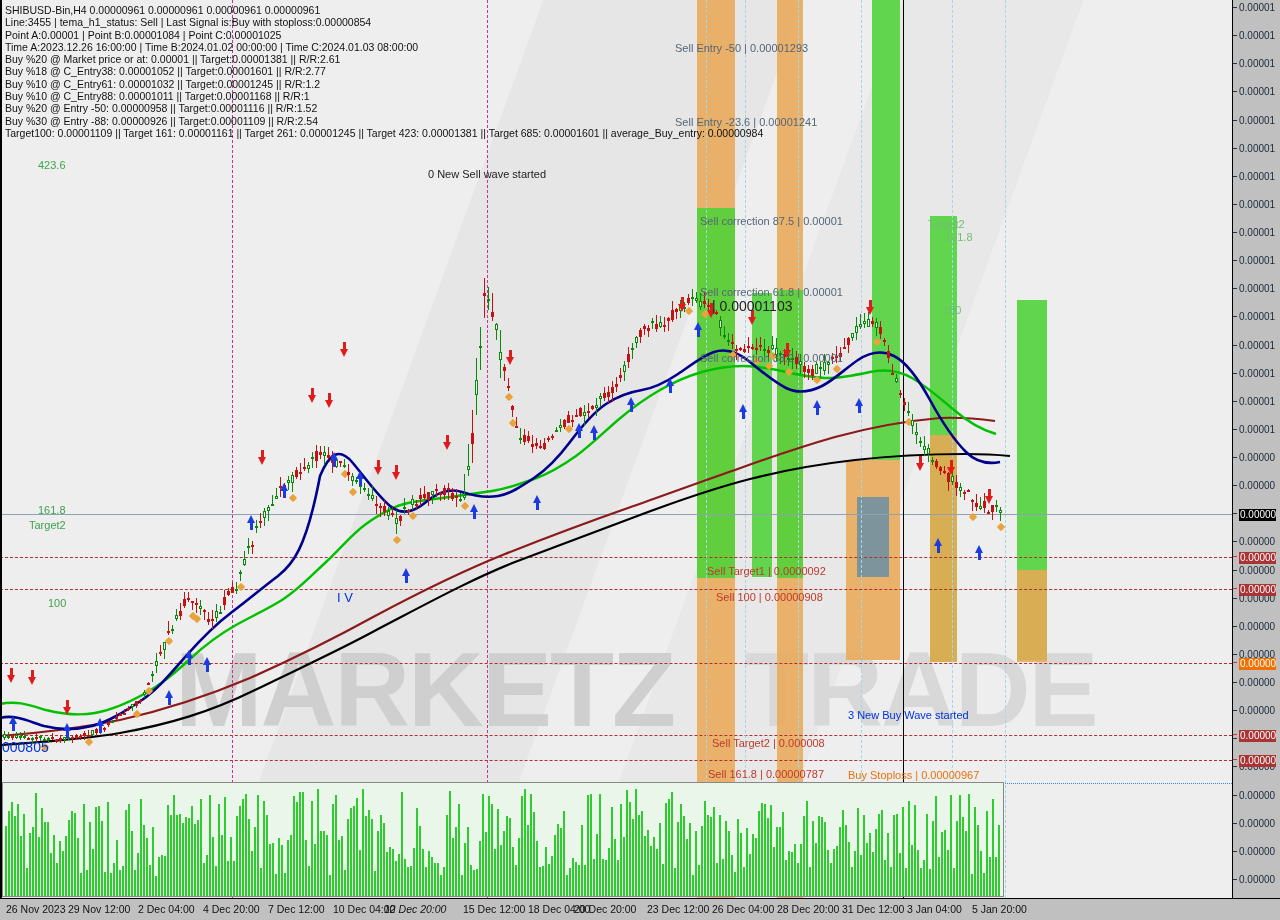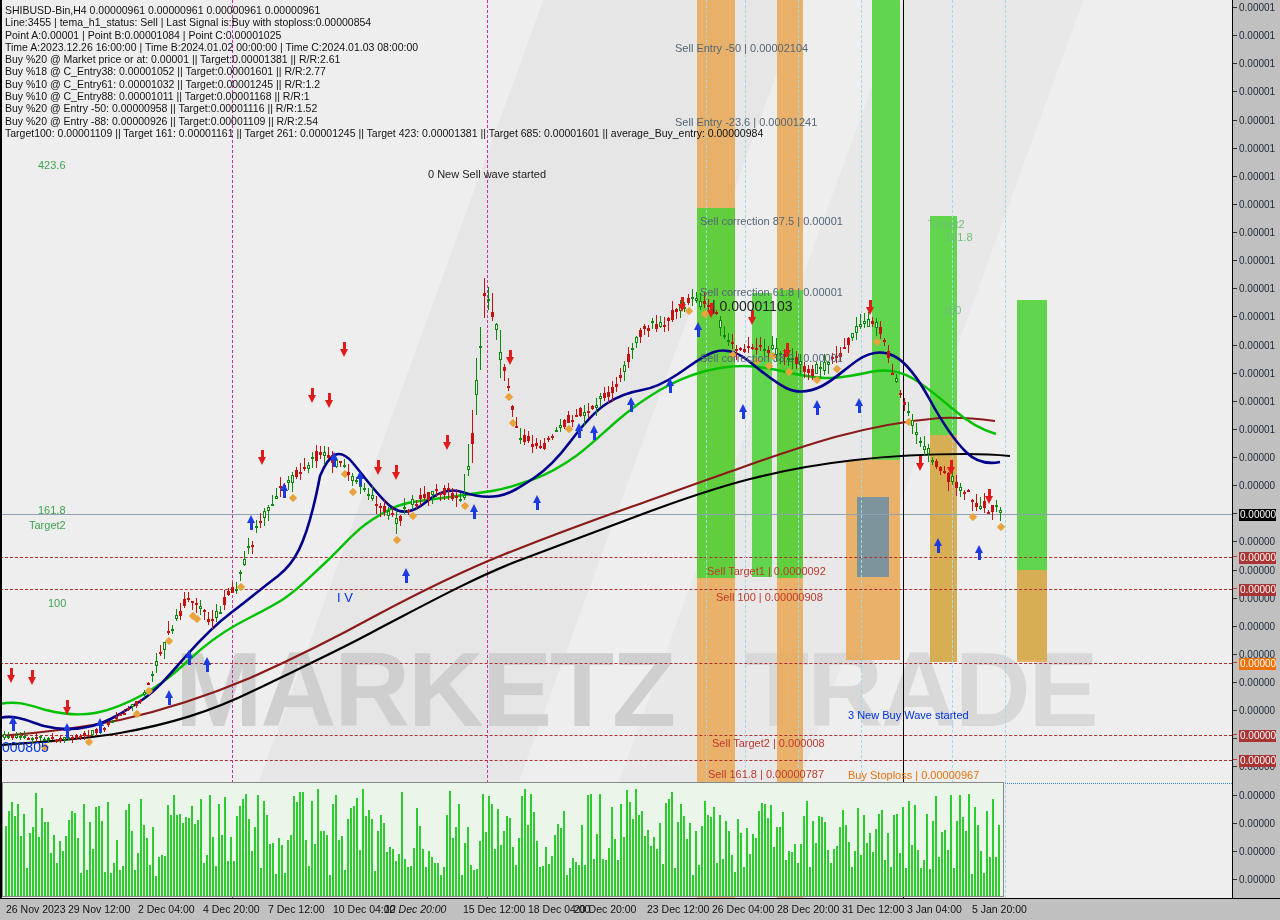--- a/index.html
+++ b/index.html
@@ -689,21 +689,21 @@
         <div class="arr arrup" style="left: 666px; top: 378px; position: absolute;"></div>
         <div class="arr arrup" style="left: 694px; top: 322px; position: absolute;"></div>
         <div class="arr arrup" style="left: 739px; top: 404px; position: absolute;"></div>
         <div class="arr arrup" style="left: 813px; top: 400px; position: absolute;"></div>
         <div class="arr arrup" style="left: 855px; top: 398px; position: absolute;"></div>
         <div class="arr arrup" style="left: 934px; top: 538px; position: absolute;"></div>
         <div class="arr arrup" style="left: 975px; top: 545px; position: absolute;"></div>
       </div>
 
     <div id="annots">
-        <div class="lbl" style="left: 675px; top: 43px; color: rgb(85, 102, 119); font-size: 11px;">Sell Entry -50 | 0.00002104</div>
+        <div class="lbl" style="left: 675px; top: 43px; color: rgb(85, 102, 119); font-size: 11px;">Sell Entry -50 | 0.00001293</div>
         <div class="lbl" style="left: 675px; top: 117px; color: rgb(85, 102, 119); font-size: 11px;">Sell Entry -23.6 | 0.00001241</div>
         <div class="lbl" style="left: 700px; top: 216px; color: rgb(85, 102, 119); font-size: 11px;">Sell correction 87.5 | 0.00001</div>
         <div class="lbl" style="left: 700px; top: 287px; color: rgb(85, 102, 119); font-size: 11px;">Sell correction 61.8 | 0.00001</div>
         <div class="lbl" style="left: 712px; top: 301px; color: rgb(34, 34, 34); font-size: 14px;">| 0.00001103</div>
         <div class="lbl" style="left: 700px; top: 353px; color: rgb(85, 102, 119); font-size: 11px;">Sell correction 38.2 | 0.00001</div>
         <div class="lbl" style="left: 707px; top: 566px; color: rgb(192, 57, 43); font-size: 11px;">Sell Target1 | 0.0000092</div>
         <div class="lbl" style="left: 716px; top: 592px; color: rgb(192, 57, 43); font-size: 11px;">Sell 100 | 0.00000908</div>
         <div class="lbl" style="left: 712px; top: 738px; color: rgb(192, 57, 43); font-size: 11px;">Sell Target2 | 0.000008</div>
         <div class="lbl" style="left: 708px; top: 769px; color: rgb(192, 57, 43); font-size: 11px;">Sell 161.8 | 0.00000787</div>
         <div class="lbl" style="left: 848px; top: 770px; color: rgb(232, 114, 12); font-size: 11px;">Buy Stoploss | 0.00000967</div>
@@ -1059,21 +1059,21 @@
   <div id="info">
       <div>SHIBUSD-Bin,H4  0.00000961 0.00000961 0.00000961 0.00000961</div>
       <div>Line:3455 |  tema_h1_status: Sell |  Last Signal is:Buy with stoploss:0.00000854</div>
       <div>Point A:0.00001  |  Point B:0.00001084  |  Point C:0.00001025</div>
       <div>Time A:2023.12.26 16:00:00  |  Time B:2024.01.02 00:00:00  |  Time C:2024.01.03 08:00:00</div>
       <div>Buy %20 @ Market price or at: 0.00001  ||  Target:0.00001381  ||  R/R:2.61</div>
       <div>Buy %18 @ C_Entry38: 0.00001052  ||  Target:0.00001601  ||  R/R:2.77</div>
       <div>Buy %10 @ C_Entry61: 0.00001032  ||  Target:0.00001245  ||  R/R:1.2</div>
       <div>Buy %10 @ C_Entry88: 0.00001011  ||  Target:0.00001168  ||  R/R:1</div>
       <div>Buy %20 @ Entry -50: 0.00000958  ||  Target:0.00001116  ||  R/R:1.52</div>
-      <div>Buy %20 @ Entry -88: 0.00000926  ||  Target:0.00001109  ||  R/R:2.54</div>
+      <div>Buy %30 @ Entry -88: 0.00000926  ||  Target:0.00001109  ||  R/R:2.54</div>
       <div>Target100: 0.00001109  ||  Target 161: 0.00001161  ||  Target 261: 0.00001245  ||  Target 423: 0.00001381  ||  Target 685: 0.00001601  ||  average_Buy_entry: 0.00000984</div>
     </div>
 
   <div id="yaxis">
       <div class="ytick" style="top: 3px;">
         <i></i>
         <span>0.00001</span>
       </div>
       <div class="ytick" style="top: 31px;">
         <i></i>

